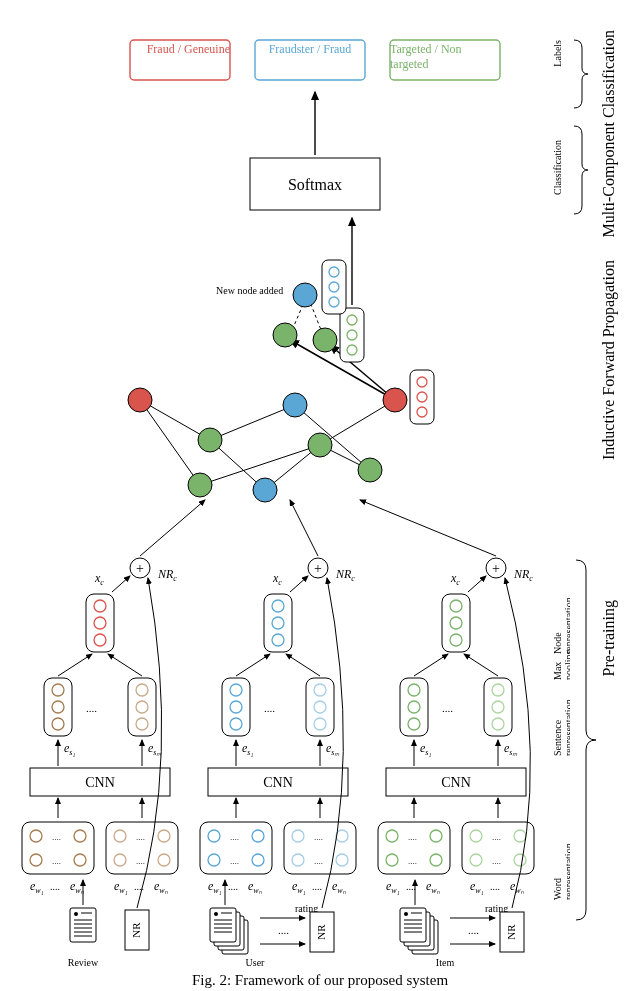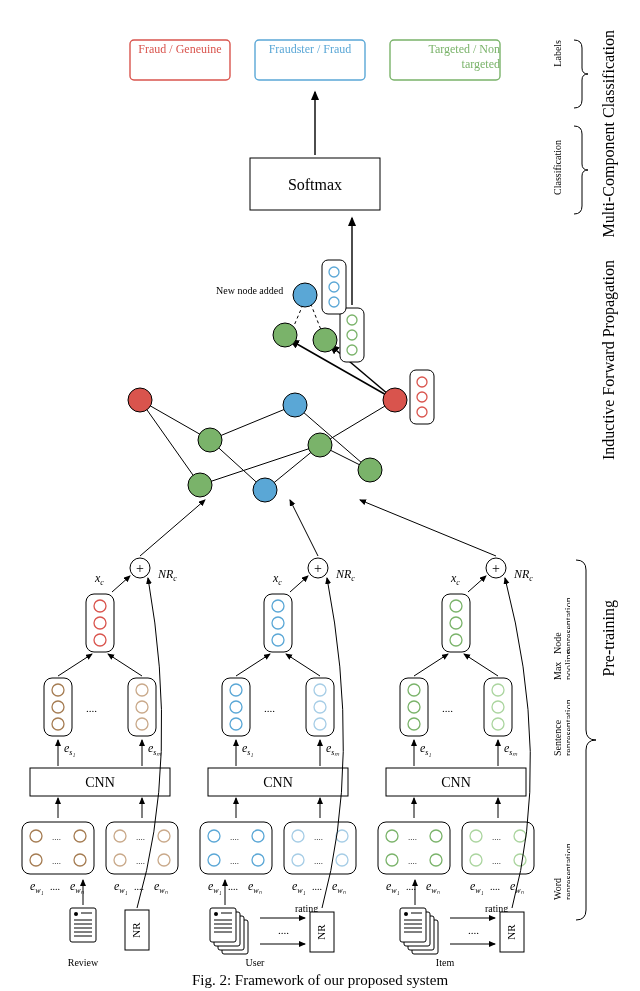--- a/index.html
+++ b/index.html
@@ -339,33 +339,33 @@
 <g>
   <rect x="250" y="158" width="130" height="52" fill="#fff" stroke="#000"></rect>
   <text x="315" y="190" font-size="16" text-anchor="middle">Softmax</text>
 </g>
 
 <line x1="315" y1="155" x2="315" y2="92" stroke="#000" stroke-width="1.4" marker-end="url(#ah)"></line>
 
 <g>
   <rect x="130" y="40" width="100" height="40" rx="4" fill="#fff" stroke="#d9544d" stroke-width="1.4"></rect>
   <foreignObject x="130" y="42" width="100" height="36">
-    <div xmlns="http://www.w3.org/1999/xhtml" style="font:12px 'Times New Roman';color:#d9544d;text-align:center">Fraud / Geneuine</div>
+    <div xmlns="http://www.w3.org/1999/xhtml" style="font:12px 'Times New Roman';color:#d9544d;text-align:right">Fraud / Geneuine</div>
   </foreignObject>
 </g>
 <g>
   <rect x="255" y="40" width="110" height="40" rx="4" fill="#fff" stroke="#5aa7d6" stroke-width="1.4"></rect>
   <foreignObject x="255" y="42" width="110" height="36">
     <div xmlns="http://www.w3.org/1999/xhtml" style="font:12px 'Times New Roman';color:#5aa7d6;text-align:center">Fraudster / Fraud</div>
   </foreignObject>
 </g>
 <g>
   <rect x="390" y="40" width="110" height="40" rx="4" fill="#fff" stroke="#7ab36a" stroke-width="1.4"></rect>
   <foreignObject x="390" y="42" width="110" height="36">
-    <div xmlns="http://www.w3.org/1999/xhtml" style="font:12px 'Times New Roman';color:#7ab36a;text-align:right">Targeted / Non targeted</div>
+    <div xmlns="http://www.w3.org/1999/xhtml" style="font:12px 'Times New Roman';color:#7ab36a;text-align:left">Targeted / Non targeted</div>
   </foreignObject>
 </g>
 
 <foreignObject x="552" y="820" width="18" height="80"><div class="rot-small">Word representation</div></foreignObject>
 <foreignObject x="552" y="676" width="18" height="80"><div class="rot-small">Sentence representation</div></foreignObject>
 <foreignObject x="552" y="640" width="18" height="40"><div class="rot-small">Max pooling</div></foreignObject>
 <foreignObject x="552" y="584" width="18" height="70"><div class="rot-small">Node representation</div></foreignObject>
 
 <path d="M576 560 q10 0 10 10 v160 q0 10 10 10 q-10 0 -10 10 v160 q0 10 -10 10" fill="none" stroke="#000"></path>
 <foreignObject x="600" y="600" width="22" height="320"><div class="rot" style="font-size:16px">Pre-training</div></foreignObject>

